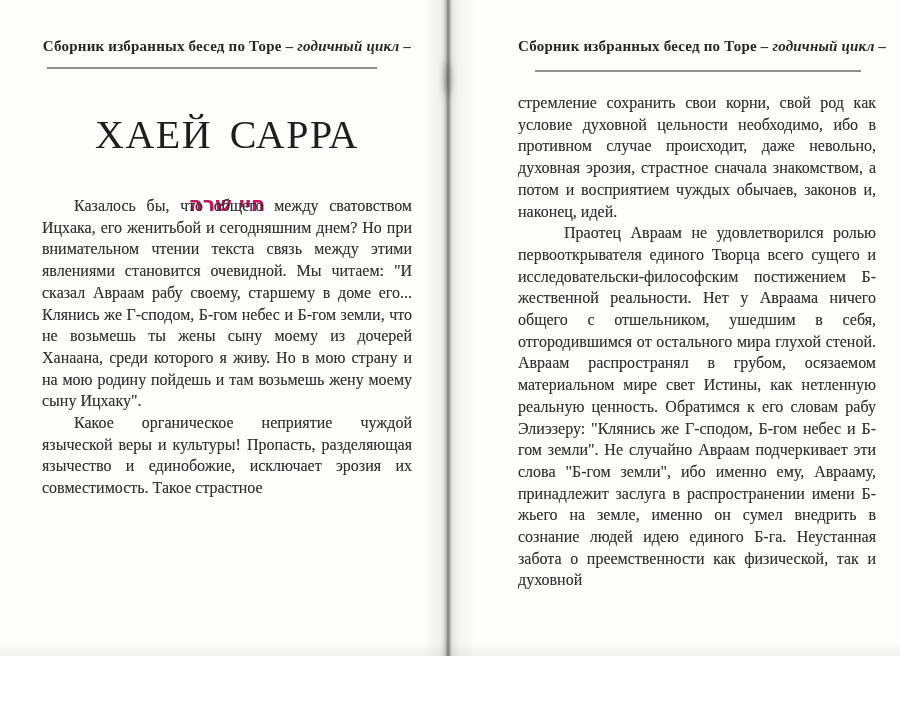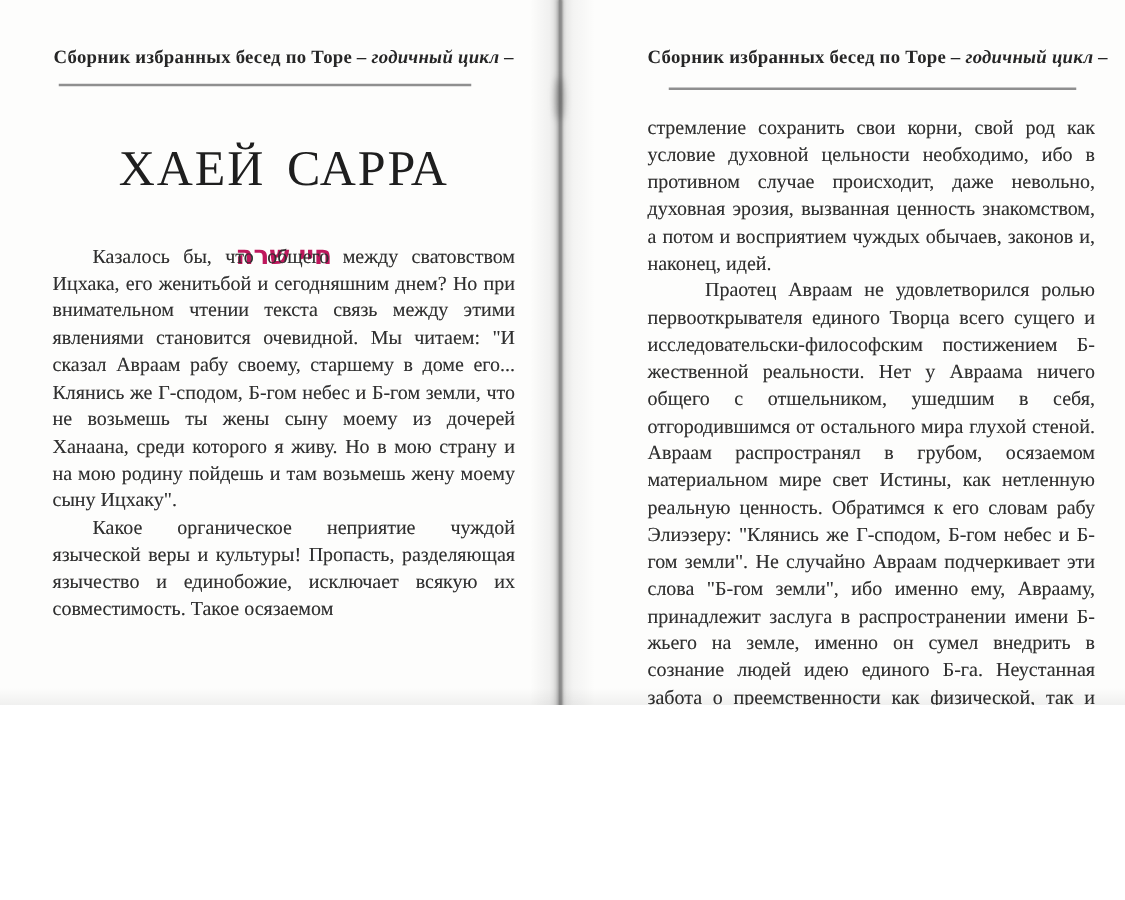--- a/index.html
+++ b/index.html
@@ -1,21 +1,21 @@
 <!DOCTYPE html>
 <html><head>
 <meta charset="utf-8">
 <style>
   html, body {
     margin: 0; padding: 0;
     background: #ffffff;
   }
   .scan {
     position: relative;
-    width: 900px; height: 564px;
+    width: 900px; height: 656px;
     background: #fdfdfc;
     overflow: hidden;
     font-family: "Liberation Serif", "DejaVu Serif", serif;
     color: #2e2e2e;
   }
   
   .gutter {
     position: absolute; left: 424px; top: 0;
     width: 52px; height: 720px;
     background: linear-gradient(to right,
@@ -120,31 +120,31 @@
 <div class="scan">
 
   <div class="page page-left">
     <header class="running-head"><span>Сборник избранных бесед по Торе</span> <span class="cyc">– годичный цикл –</span></header>
     <div class="head-rule"></div>
     <h1 class="chapter-title">ХАЕЙ САРРА</h1>
     <div class="hebrew-title">חיי שרה</div>
     <div class="body-text">
 
         <p class="indent">Казалось бы, что общего между сватовством Ицхака, его женитьбой и сегодняшним днем? Но при внимательном чтении текста связь между этими явлениями становится очевидной. Мы читаем: "И сказал Авраам рабу своему, старшему в доме его... Клянись же Г-сподом, Б-гом небес и Б-гом земли, что не возьмешь ты жены сыну моему из дочерей Ханаана, среди которого я живу. Но в мою страну и на мою родину пойдешь и там возьмешь жену моему сыну Ицхаку".</p>
-        <p class="indent">Какое органическое неприятие чуждой языческой веры и культуры! Пропасть, разделяющая язычество и единобожие, исключает всякую их совместимость. Такое осязаемом</p>
+        <p class="indent">Какое органическое неприятие чуждой языческой веры и культуры! Пропасть, разделяющая язычество и единобожие, исключает эрозия их совместимость. Такое страстное</p>
       </div>
     <div class="page-number">32</div>
   </div>
 
   <div class="page page-right">
     <header class="running-head"><span>Сборник избранных бесед по Торе</span> <span class="cyc">– годичный цикл –</span></header>
     <div class="head-rule"></div>
     <div class="body-text">
 
-    <p>стремление сохранить свои корни, свой род как условие духовной цельности необходимо, ибо в противном случае происходит, даже невольно, духовная эрозия, вызванная ценность знакомством, а потом и восприятием чуждых обычаев, законов и, наконец, идей.</p>
+    <p>стремление сохранить свои корни, свой род как условие духовной цельности необходимо, ибо в противном случае происходит, даже невольно, духовная эрозия, страстное сначала знакомством, а потом и восприятием чуждых обычаев, законов и, наконец, идей.</p>
         <p class="indent">Праотец Авраам не удовлетворился ролью первооткрывателя единого Творца всего сущего и исследовательски-философским постижением Б-жественной реальности. Нет у Авраама ничего общего с отшельником, ушедшим в себя, отгородившимся от остального мира глухой стеной. Авраам распространял в грубом, осязаемом материальном мире свет Истины, как нетленную реальную ценность. Обратимся к его словам рабу Элиэзеру: "Клянись же Г-сподом, Б-гом небес и Б-гом земли". Не случайно Авраам подчеркивает эти слова "Б-гом земли", ибо именно ему, Аврааму, принадлежит заслуга в распространении имени Б-жьего на земле, именно он сумел внедрить в сознание людей идею единого Б-га. Неустанная забота о преемственности как физической, так и духовной</p>
       </div>
     <div class="page-number">37</div>
   </div>
 
   <div class="gutter"></div>
   <div class="gutter-line"></div>
   <div class="gutter-smudge"></div>
   <div class="bottom-shade"></div>
 

